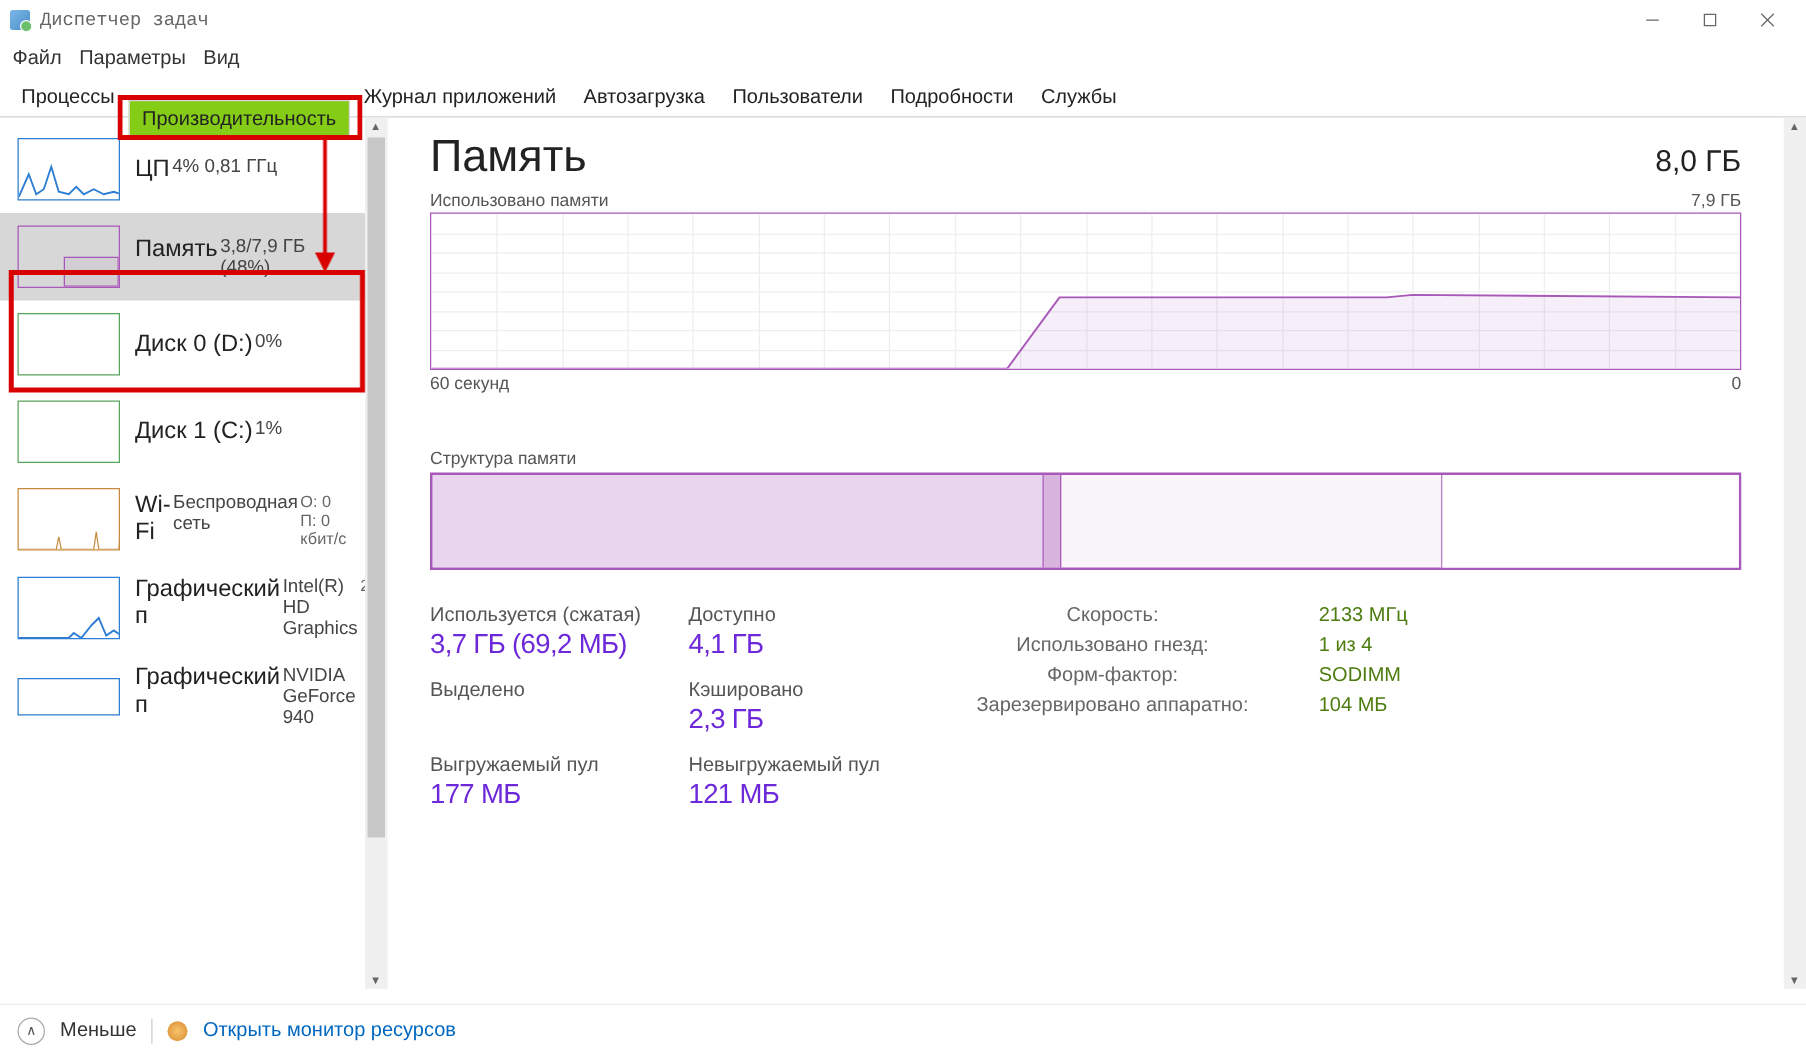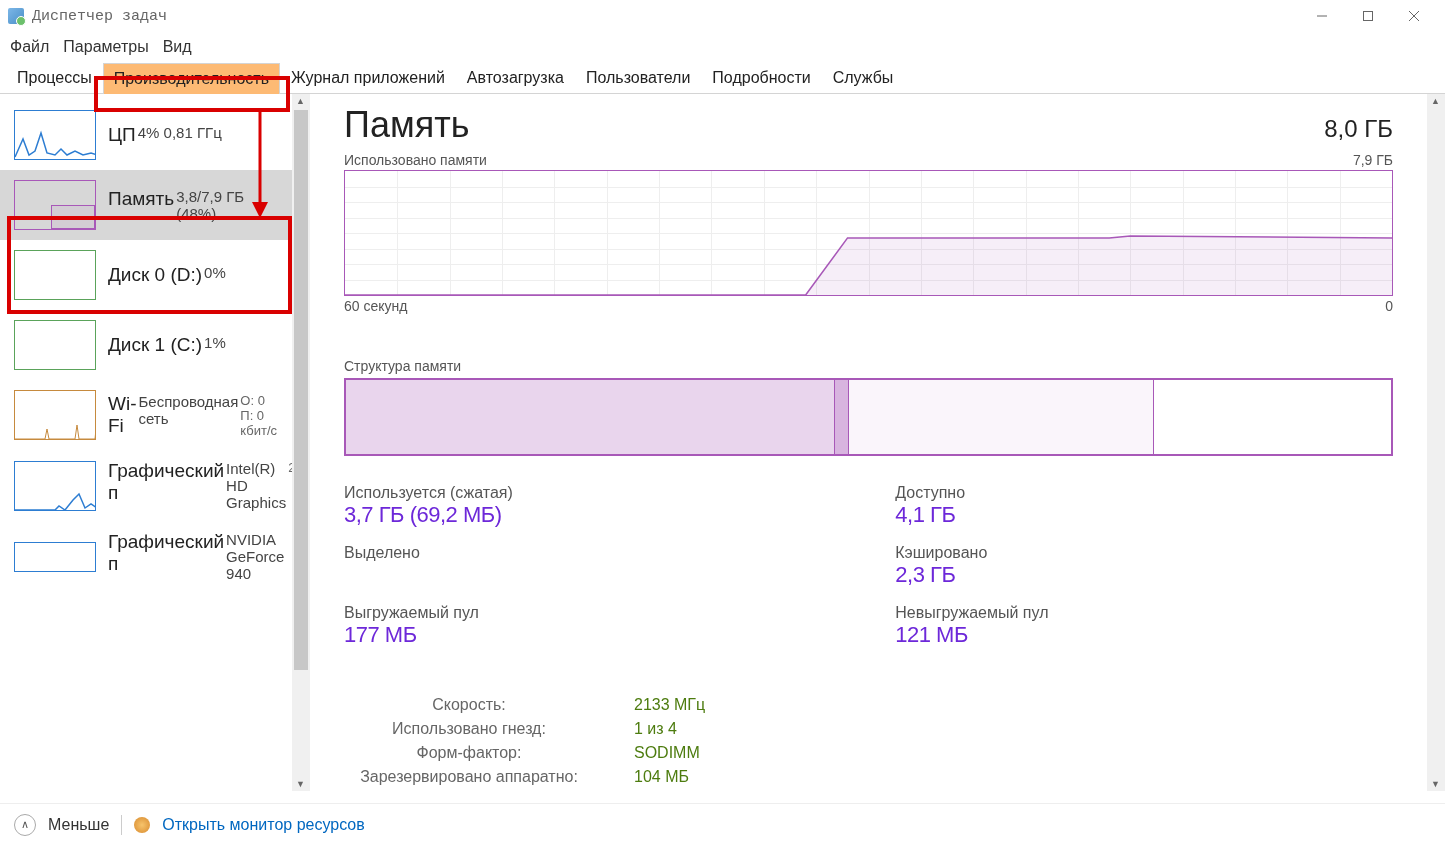--- a/index.html
+++ b/index.html
@@ -14,21 +14,21 @@
 .winbtn { width: 46px; height: 30px; display: flex; align-items: center; justify-content: center; color: #666; font-size: 14px; }
 .winbtn svg { width: 12px; height: 12px; stroke: #666; stroke-width: 1; fill: none; }
 
 
 .menubar { padding: 6px 10px; display: flex; gap: 14px; color: #333; font-size: 16px; }
 .menubar span { cursor: default; }
 
 
 .tabs { display: flex; border-bottom: 1px solid #d4d4d4; padding-left: 6px; font-size: 16px; }
 .tabs .tab { padding: 6px 10px; border: 1px solid transparent; border-bottom: none; color: #222; }
-.tabs .tab.active { border-color: #d4d4d4; background: #fdba74; position: relative; top: 1px; }
+.tabs .tab.active { border-color: #d4d4d4; background: #84cc16; position: relative; top: 18px; }
 
 
 .red-box { position: absolute; border: 4px solid #d90000; pointer-events: none; z-index: 50; }
 .red-arrow { position: absolute; z-index: 50; pointer-events: none; }
 
 
 .content { display: flex; height: calc(100% - 32px - 36px - 38px - 42px); }
 
 
 .sidebar-wrap { width: 310px; display: flex; }
@@ -62,21 +62,21 @@
 .chart-label-row { display: flex; justify-content: space-between; font-size: 14px; color: #555; margin-bottom: 2px; margin-top: 6px;}
 .chart1 { height: 126px; border: 1px solid #a858b8; position: relative; overflow: hidden; }
 .chart1 .grid-h { position: absolute; left: 0; right: 0; border-top: 1px solid #eee; }
 .chart1 .grid-v { position: absolute; top: 0; bottom: 0; border-left: 1px solid #eee; }
 .axis-row { display: flex; justify-content: space-between; font-size: 14px; color: #555; margin-top: 2px; margin-bottom: 14px;}
 .comp-label { font-size: 14px; color: #555; margin-bottom: 4px; margin-top: 44px; }
 .comp-bar { height: 78px; border: 2px solid #a858b8; display: flex; }
 .comp-seg { border-right: 1px solid #a858b8; }
 
 
-.stats { display: flex; gap: 48px; margin-top: 28px; flex-direction: column; }
+.stats { display: flex; gap: 61px; margin-top: 28px; }
 .stats-left { display: grid; grid-template-columns: auto auto; column-gap: 38px; row-gap: 16px; }
 .stat-block .stat-label { font-size: 16px; color: #555; }
 .stat-block .stat-value { font-size: 22px; color: #6d28d9; font-weight: 400; letter-spacing: -0.5px; }
 .spec-table { font-size: 16px; }
 .spec-row { display: flex; gap: 40px; margin-bottom: 6px; text-align: center; }
 .spec-row .k { color: #666; width: 250px; }
 .spec-row .v { color: #4d7c0f; }
 
 
 .footer { position: absolute; bottom: 0; left: 0; right: 0; height: 42px; display: flex; align-items: center; padding: 0 14px; gap: 12px; border-top: 1px solid #eee; }

